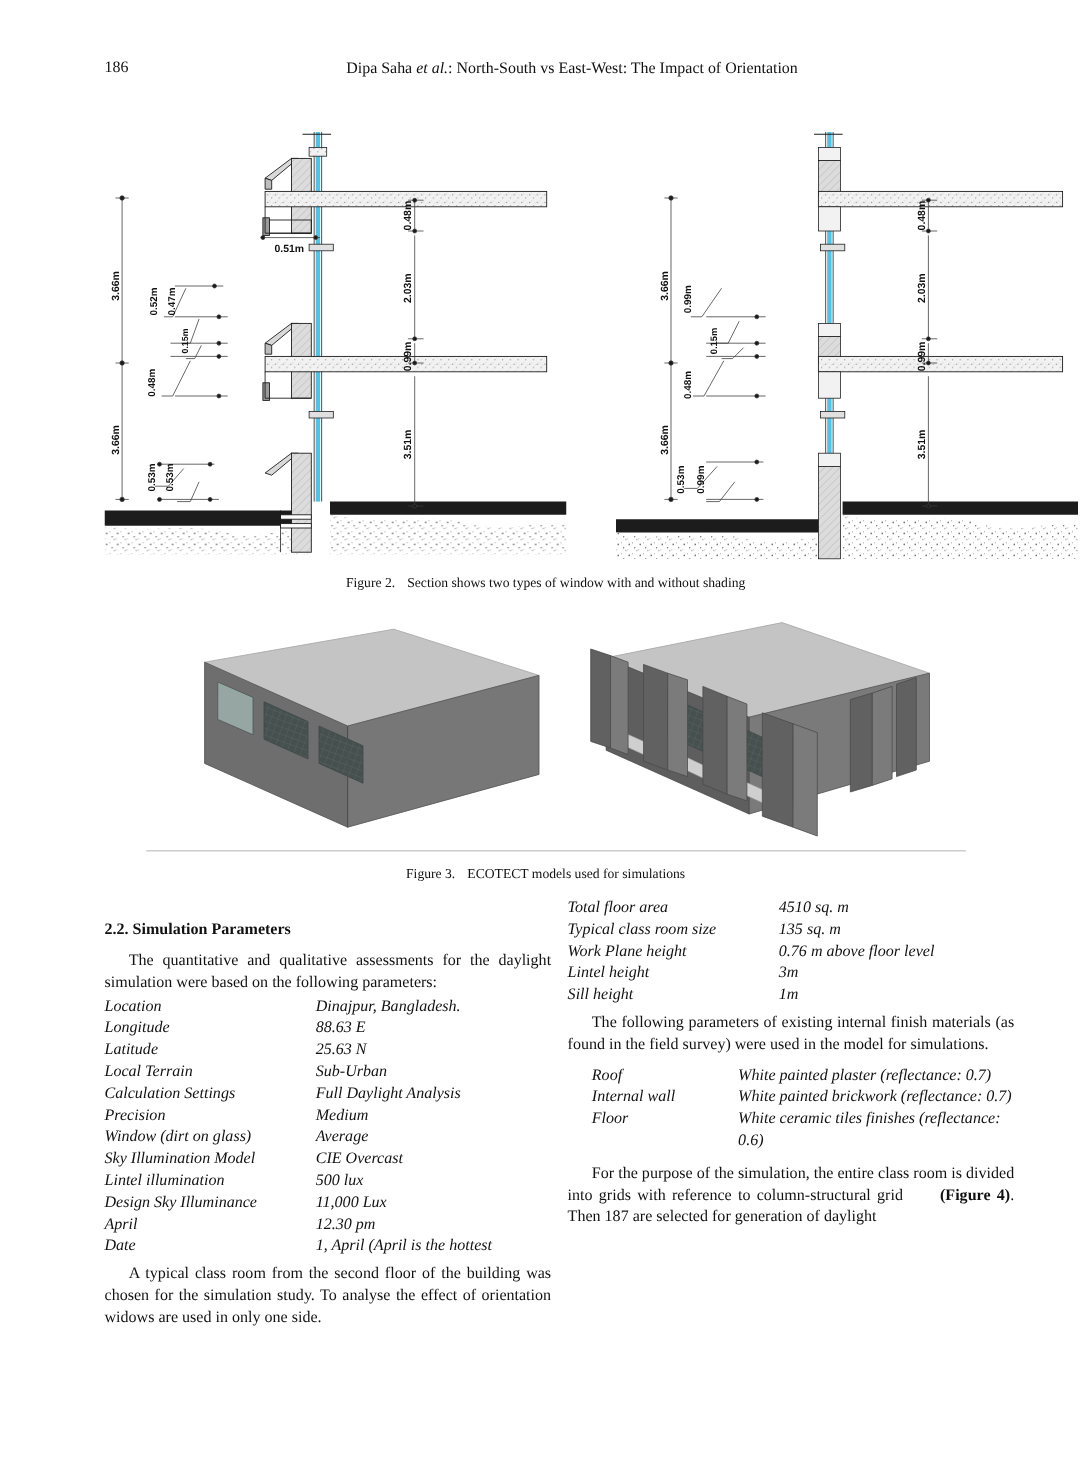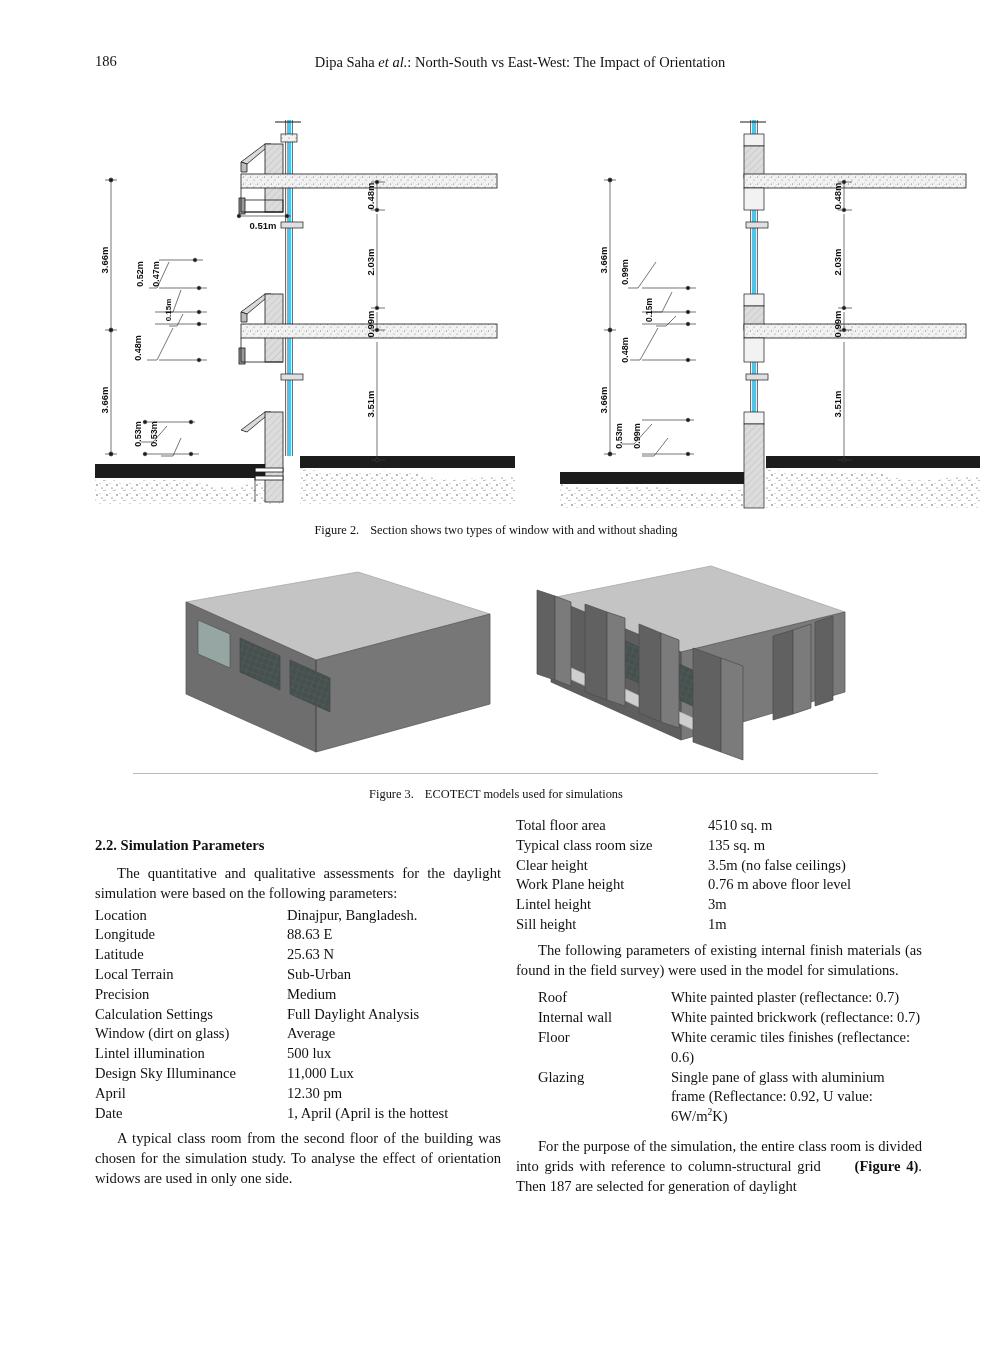--- a/index.html
+++ b/index.html
@@ -48,21 +48,21 @@
   .col { position:absolute; width:406px; font-size:14.6px; line-height:19.8px; }
   .col.left  { left:95px;  top:836px; }
   .col.right { left:516px; top:816px; }
 
   h2.sec { font-size:14.6px; font-weight:bold; margin:0 0 9px 0; line-height:19px; }
 
   p.para { margin:0 0 2px 0; text-align:justify; text-indent:22px;
            hyphens:none; }
 
   
-  table.params { border-collapse:collapse; width:100%; margin:0; }
+  table.params { border-collapse:collapse; width:100%; margin:0;font-style:italic; }
   table.params td { vertical-align:top; padding:0; font-size:14.6px; line-height:19.8px; }
   td.k { width:192px; padding-left:22px; white-space:nowrap; }
   td.v { width:auto; }
 
   table.params2 td.k { width:155px; padding-left:22px; white-space:nowrap; }
 
   .spacer6 { height:6px; }
   .spacer10 { height:10px; }
   sup { font-size:9.5px; vertical-align:super; line-height:0; }
   b.fg { font-weight:bold;margin-left:28px; }
@@ -453,30 +453,34 @@
           </tr>
           <tr>
             <td class="k">Latitude</td>
             <td class="v">25.63 N</td>
           </tr>
           <tr>
             <td class="k">Local Terrain</td>
             <td class="v">Sub-Urban</td>
           </tr>
           <tr>
+            <td class="k">Calculation Settings</td>
+            <td class="v">Full Daylight Analysis</td>
+          </tr>
+          <tr>
             <td class="k">Precision</td>
             <td class="v">Medium</td>
           </tr>
           <tr>
-            <td class="k">Calculation Settings</td>
-            <td class="v">Full Daylight Analysis</td>
-          </tr>
-          <tr>
             <td class="k">Window (dirt on glass)</td>
             <td class="v">Average</td>
+          </tr>
+          <tr>
+            <td class="k">Sky Illumination Model</td>
+            <td class="v">CIE Overcast</td>
           </tr>
           <tr>
             <td class="k">Lintel illumination</td>
             <td class="v">500 lux</td>
           </tr>
           <tr>
             <td class="k">Design Sky Illuminance</td>
             <td class="v">11,000 Lux</td>
           </tr>
           <tr>
@@ -499,24 +503,20 @@
       <tbody>
           <tr>
             <td class="k">Total floor area</td>
             <td class="v">4510 sq. m</td>
           </tr>
           <tr>
             <td class="k">Typical class room size</td>
             <td class="v">135 sq. m</td>
           </tr>
           <tr>
-            <td class="k">Clear height</td>
-            <td class="v">3.5m (no false ceilings)</td>
-          </tr>
-          <tr>
             <td class="k">Work Plane height</td>
             <td class="v">0.76 m above floor level</td>
           </tr>
           <tr>
             <td class="k">Lintel height</td>
             <td class="v">3m</td>
           </tr>
           <tr>
             <td class="k">Sill height</td>
             <td class="v">1m</td>
@@ -534,24 +534,20 @@
             <td class="k">Roof</td>
             <td class="v">White painted plaster (reflectance: 0.7)</td>
           </tr>
           <tr>
             <td class="k">Internal wall</td>
             <td class="v">White painted brickwork (reflectance: 0.7)</td>
           </tr>
           <tr>
             <td class="k">Floor</td>
             <td class="v">White ceramic tiles finishes (reflectance: 0.6)</td>
-          </tr>
-          <tr>
-            <td class="k">Glazing</td>
-            <td class="v">Single pane of glass with aluminium frame (Reflectance: 0.92, U value: 6W/m<sup>2</sup>K)</td>
           </tr>
         </tbody>
     </table>
 
     <div class="spacer10"></div>
     <p class="para">
       <span>For the purpose of the simulation, the entire class room is divided into grids with reference to column-structural grid </span><b class="fg">(Figure 4)</b><span>. Then 187 are selected for generation of daylight</span>
     </p>
   </div>
 

